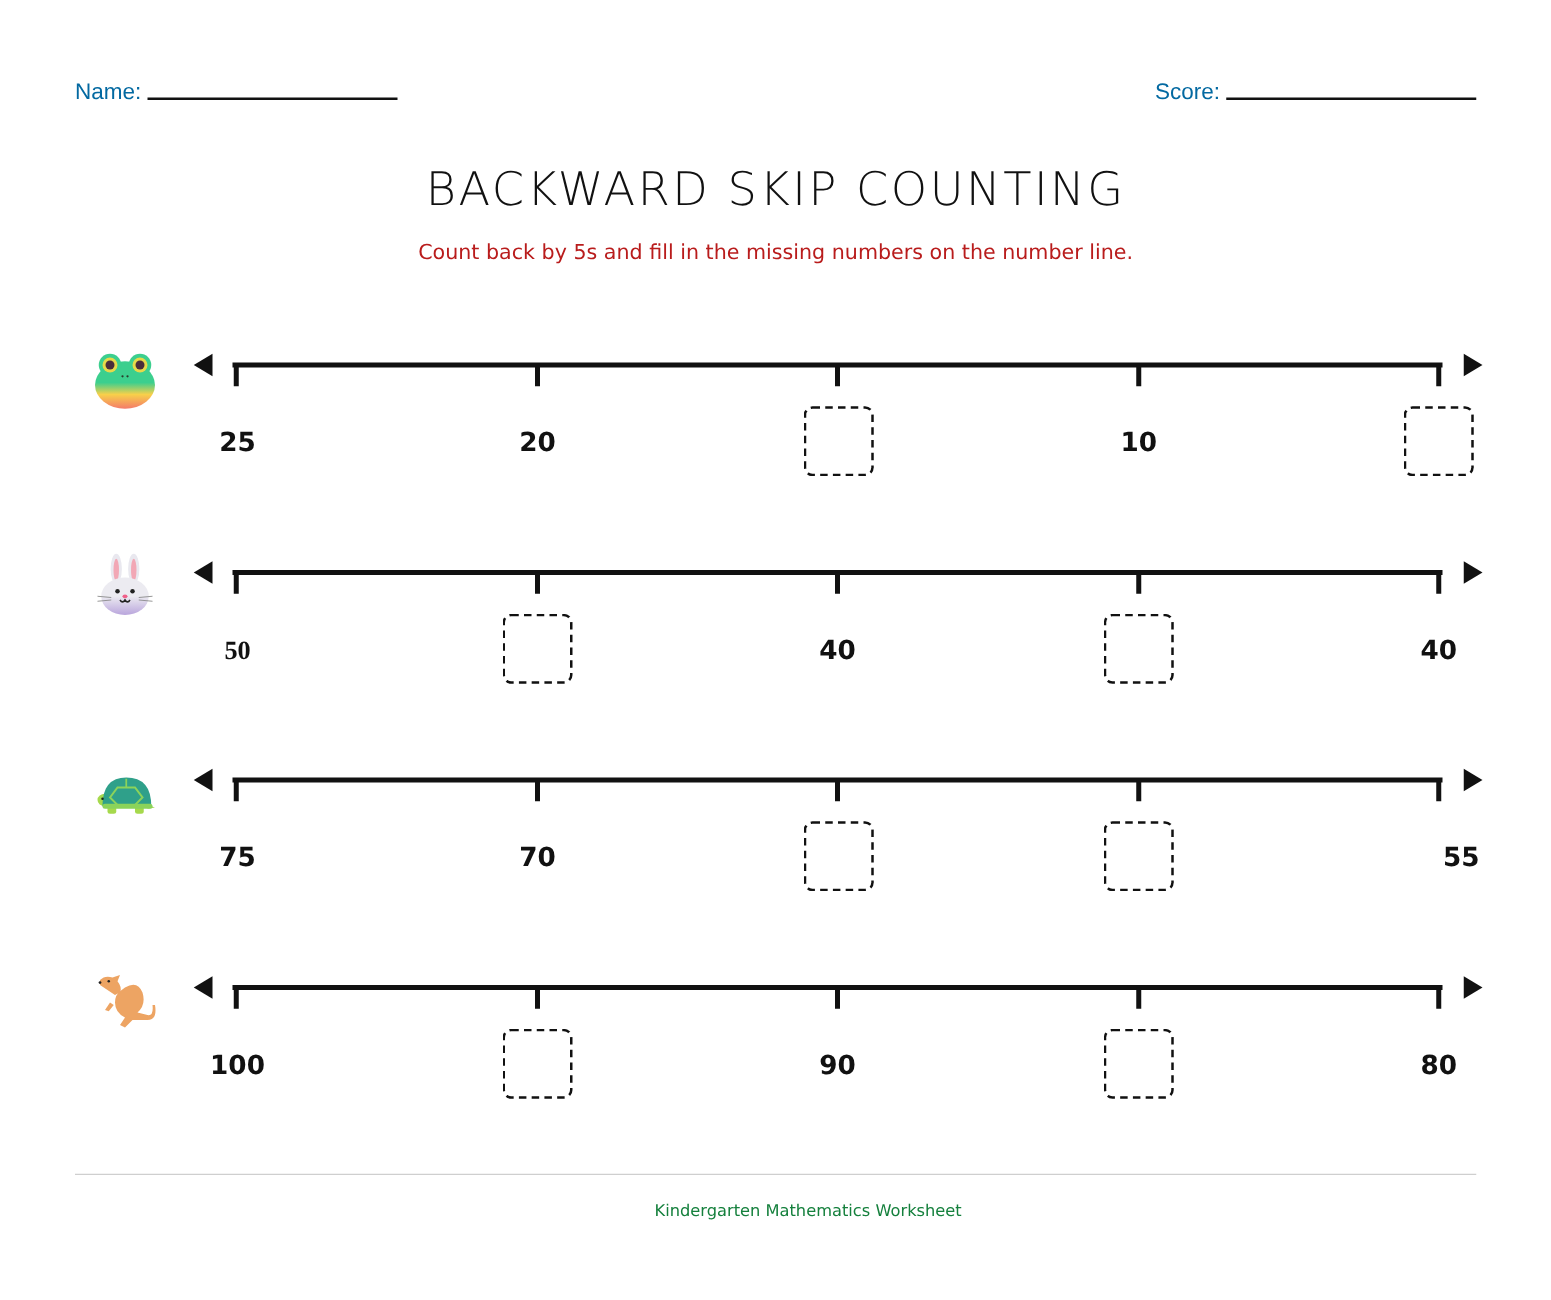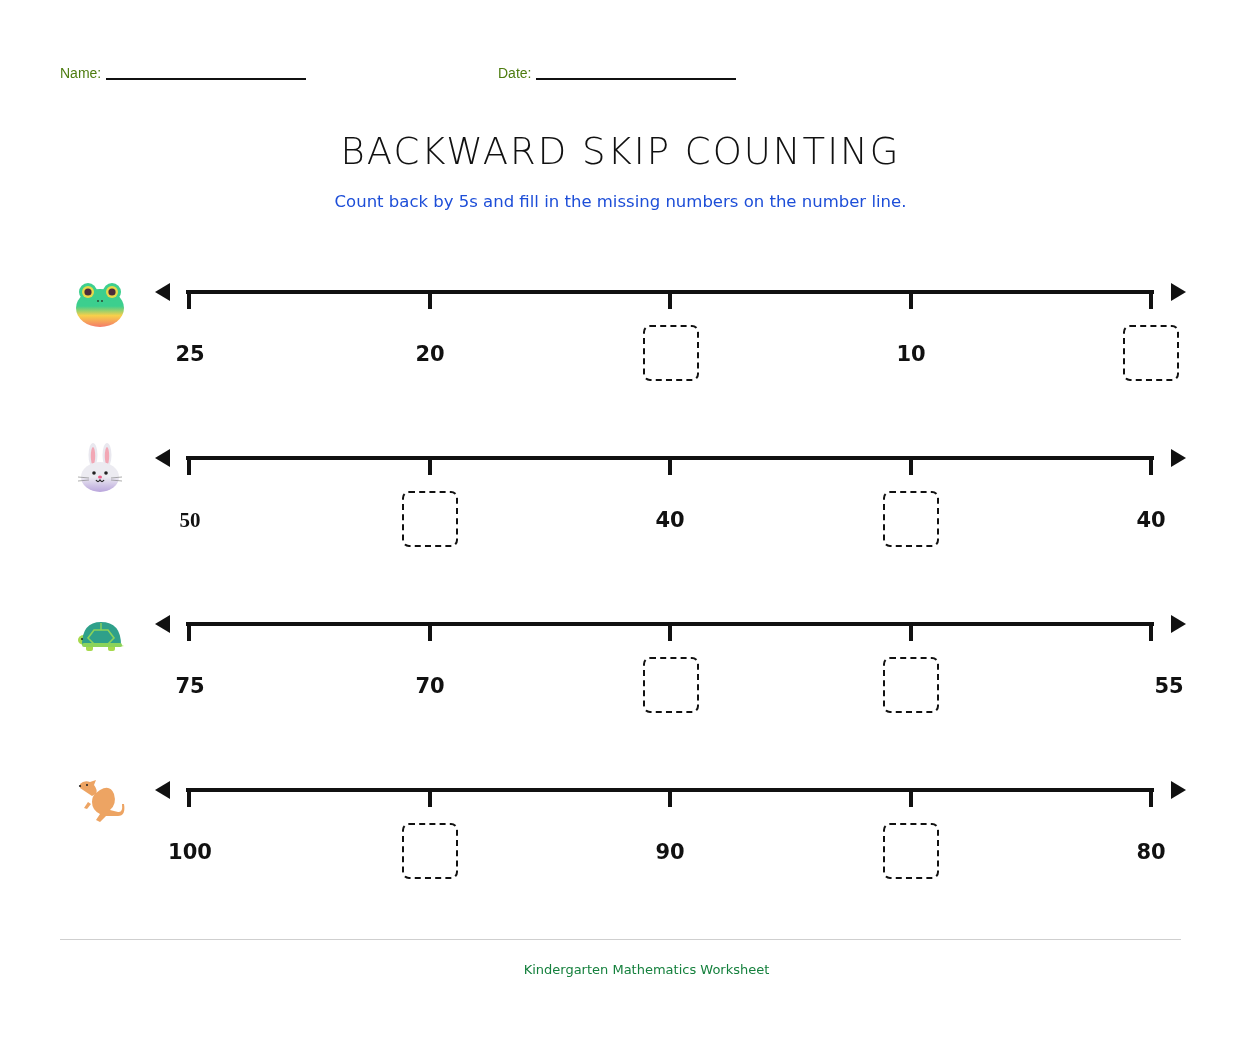--- a/index.html
+++ b/index.html
@@ -1,28 +1,28 @@
 <!DOCTYPE html>
 <html><head>
 <meta charset="utf-8">
 <style>
   * { box-sizing: border-box; margin: 0; padding: 0; }
   html, body { width: 1241px; height: 1040px; background: #ffffff; overflow: hidden; }
   body { position: relative; font-family: "DejaVu Sans", "Liberation Sans", sans-serif; color: #111; }
 
   .header-row { position: absolute; top: 62px; left: 60px; width: 1121px; height: 24px; }
-  .field { position: absolute; top: 0; display: flex; align-items: flex-end; font-family: "Liberation Sans", sans-serif; font-size: 14px; color: #4d7c0f; justify-content: flex-end; }
+  .field { position: absolute; top: 0; display: flex; align-items: flex-end; font-family: "Liberation Sans", sans-serif; font-size: 18px; color: #0369a1; justify-content: flex-end; }
   .field .label { line-height: 22px; }
   .field .blank { display: inline-block; height: 2px; background: #111; margin-left: 5px; margin-bottom: 4px; width: 200px; }
   .field-name { left: 0; }
   .field-date { left: 438px; }
   .field-score { left: 864px; }
 
   .title { position: absolute; top: 130px; left: 0; width: 1241px; text-align: center; font-family: "DejaVu Sans", sans-serif; font-weight: 300; font-size: 37px; letter-spacing: 2px; color: #111; }
-  .subtitle { position: absolute; top: 192px; left: 0; width: 1241px; text-align: center; font-family: "DejaVu Sans", sans-serif; font-size: 16.5px; color: #1d4ed8; }
+  .subtitle { position: absolute; top: 192px; left: 0; width: 1241px; text-align: center; font-family: "DejaVu Sans", sans-serif; font-size: 16.5px; color: #b91c1c; }
 
   .row { position: absolute; left: 0; width: 1092px; height: 110px; }
   .animal { position: absolute; left: 74px; top: 0; width: 52px; height: 52px; }
   .arrow-left { position: absolute; left: 155px; top: -9px; width: 0; height: 0; border-top: 9px solid transparent; border-bottom: 9px solid transparent; border-right: 15px solid #111; }
   .arrow-right { position: absolute; left: 1171px; top: -9px; width: 0; height: 0; border-top: 9px solid transparent; border-bottom: 9px solid transparent; border-left: 15px solid #111; }
   .line { position: absolute; left: 186px; top: -2px; width: 968px; height: 4px; background: #111; }
   .tick { position: absolute; top: 0; width: 4px; height: 17px; background: #111; margin-left: -2px; }
   .num { position: absolute; top: 50px; width: 80px; margin-left: -40px; text-align: center; font-family: "DejaVu Sans", sans-serif; font-weight: bold; font-size: 21px; color: #111; line-height: 24px; }
   .box { position: absolute; top: 33px; width: 56px; height: 56px; margin-left: -28px; border: 2.5px dashed #111; border-radius: 7px; background: #fff; }
 
@@ -30,22 +30,22 @@
   .footer { position: absolute; top: 962px; left: 0; width: 1241px; text-align: center; font-family: "DejaVu Sans", sans-serif; font-size: 13px; color: #15803d; margin-left: 26px; }
 </style>
 </head>
 <body>
 
 <div class="header-row">
   <div class="field field-name">
     <span class="label">Name:</span>
     <span class="blank"></span>
   </div>
-  <div class="field field-date">
-    <span class="label">Date:</span>
+  <div class="field field-score">
+    <span class="label">Score:</span>
     <span class="blank"></span>
   </div>
 </div>
 
 <div class="title">BACKWARD SKIP COUNTING</div>
 <div class="subtitle">Count back by 5s and fill in the missing numbers on the number line.</div>
 
 <div class="row" style="top:292px;">
   <div class="animal" style="top:-14px;">
     <svg width="52" height="52" viewBox="0 0 52 52">

